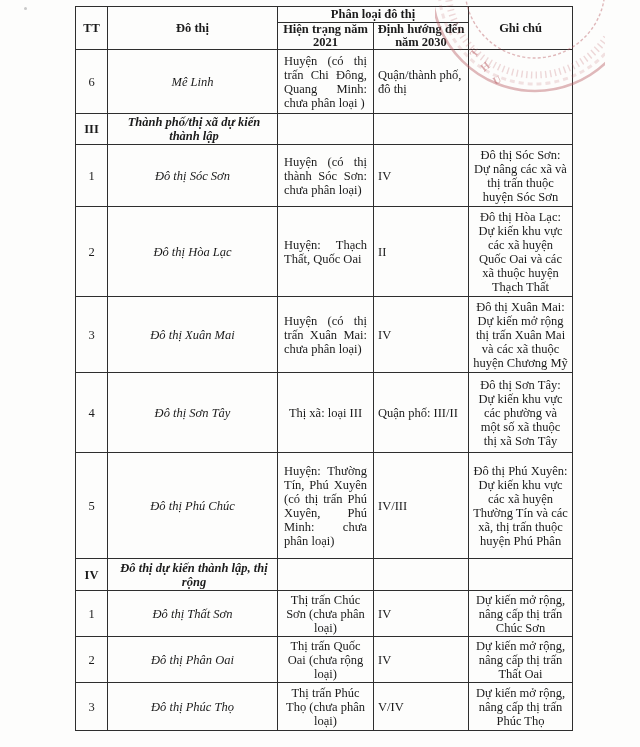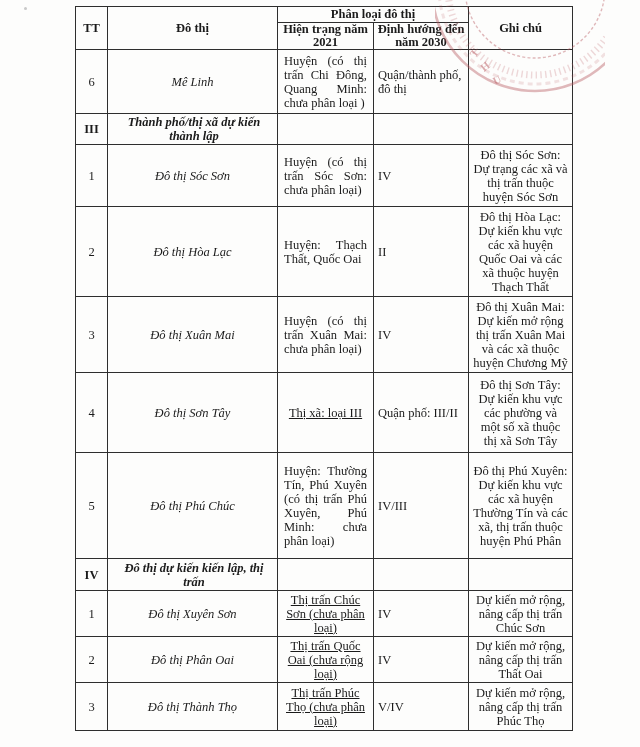--- a/index.html
+++ b/index.html
@@ -41,21 +41,21 @@
   
   tr.r0{height:64px;}  tr.r1{height:31px;}  tr.r2{height:62px;}
   tr.r3{height:90px;}  tr.r4{height:76px;}  tr.r5{height:80px;}
   tr.r6{height:106px;} tr.r7{height:32px;}  tr.r8{height:46px;}
   tr.r9{height:46px;}  tr.r10{height:48px;}
   
   td.c-tt{text-align:center;}
   td.c-dothi{text-align:center;padding-left:9px;font-style:italic;}
   td.c-ht{font-size:12.3px;}
   td.c-ht.just{text-align:justify;padding:2px 6px;}
-  td.c-ht.cent{text-align:center;text-decoration:underline;}
+  td.c-ht.cent{text-align:center;}
   td.c-dh{text-align:left;}
   td.c-gc{text-align:center;font-size:12.3px;line-height:1.1;}
   tr.section td{font-weight:bold;}
   tr.section td.c-dothi{padding-left:7px;margin-top:21px;}
   
   .stamp{
     position:absolute;left:435px;top:0;
     pointer-events:none;
   }
 </style>
@@ -95,23 +95,23 @@
     <tr class="r1 section">
       <td class="c-tt">III</td>
       <td class="c-dothi">Thành phố/thị xã dự kiến thành lập</td>
       <td class="c-ht"></td>
       <td class="c-dh"></td>
       <td class="c-gc"></td>
     </tr>
     <tr class="r2">
       <td class="c-tt">1</td>
       <td class="c-dothi">Đô thị Sóc Sơn</td>
-      <td class="c-ht just">Huyện (có thị trấn Sóc Sơn: chưa phân loại)</td>
+      <td class="c-ht just">Huyện (có thị thành Sóc Sơn: chưa phân loại)</td>
       <td class="c-dh">IV</td>
-      <td class="c-gc">Đô thị Sóc Sơn: Dự trạng các xã và thị trấn thuộc huyện Sóc Sơn</td>
+      <td class="c-gc">Đô thị Sóc Sơn: Dự nâng các xã và thị trấn thuộc huyện Sóc Sơn</td>
     </tr>
     <tr class="r3">
       <td class="c-tt">2</td>
       <td class="c-dothi">Đô thị Hòa Lạc</td>
       <td class="c-ht just">Huyện: Thạch Thất, Quốc Oai</td>
       <td class="c-dh">II</td>
       <td class="c-gc">Đô thị Hòa Lạc: Dự kiến khu vực các xã huyện Quốc Oai và các xã thuộc huyện Thạch Thất</td>
     </tr>
     <tr class="r4">
       <td class="c-tt">3</td>
@@ -129,42 +129,42 @@
     </tr>
     <tr class="r6">
       <td class="c-tt">5</td>
       <td class="c-dothi">Đô thị Phú Chúc</td>
       <td class="c-ht just">Huyện: Thường Tín, Phú Xuyên (có thị trấn Phú Xuyên, Phú Minh: chưa phân loại)</td>
       <td class="c-dh">IV/III</td>
       <td class="c-gc">Đô thị Phú Xuyên: Dự kiến khu vực các xã huyện Thường Tín và các xã, thị trấn thuộc huyện Phú Phân</td>
     </tr>
     <tr class="r7 section">
       <td class="c-tt">IV</td>
-      <td class="c-dothi">Đô thị dự kiến kiến lập, thị trấn</td>
+      <td class="c-dothi">Đô thị dự kiến thành lập, thị rộng</td>
       <td class="c-ht"></td>
       <td class="c-dh"></td>
       <td class="c-gc"></td>
     </tr>
     <tr class="r8">
       <td class="c-tt">1</td>
-      <td class="c-dothi">Đô thị Xuyên Sơn</td>
+      <td class="c-dothi">Đô thị Thất Sơn</td>
       <td class="c-ht cent">Thị trấn Chúc Sơn (chưa phân loại)</td>
       <td class="c-dh">IV</td>
       <td class="c-gc">Dự kiến mở rộng, nâng cấp thị trấn Chúc Sơn</td>
     </tr>
     <tr class="r9">
       <td class="c-tt">2</td>
       <td class="c-dothi">Đô thị Phân Oai</td>
       <td class="c-ht cent">Thị trấn Quốc Oai (chưa rộng loại)</td>
       <td class="c-dh">IV</td>
       <td class="c-gc">Dự kiến mở rộng, nâng cấp thị trấn Thất Oai</td>
     </tr>
     <tr class="r10">
       <td class="c-tt">3</td>
-      <td class="c-dothi">Đô thị Thành Thọ</td>
+      <td class="c-dothi">Đô thị Phúc Thọ</td>
       <td class="c-ht cent">Thị trấn Phúc Thọ (chưa phân loại)</td>
       <td class="c-dh">V/IV</td>
       <td class="c-gc">Dự kiến mở rộng, nâng cấp thị trấn Phúc Thọ</td>
     </tr>
   </tbody>
     </table>
 
   <svg class="stamp" width="170" height="115" viewBox="0 0 170 115">
     <g stroke="#b85a60" fill="none" opacity="0.42">
       <circle cx="100" cy="-12" r="103" stroke-width="2.6"></circle>

